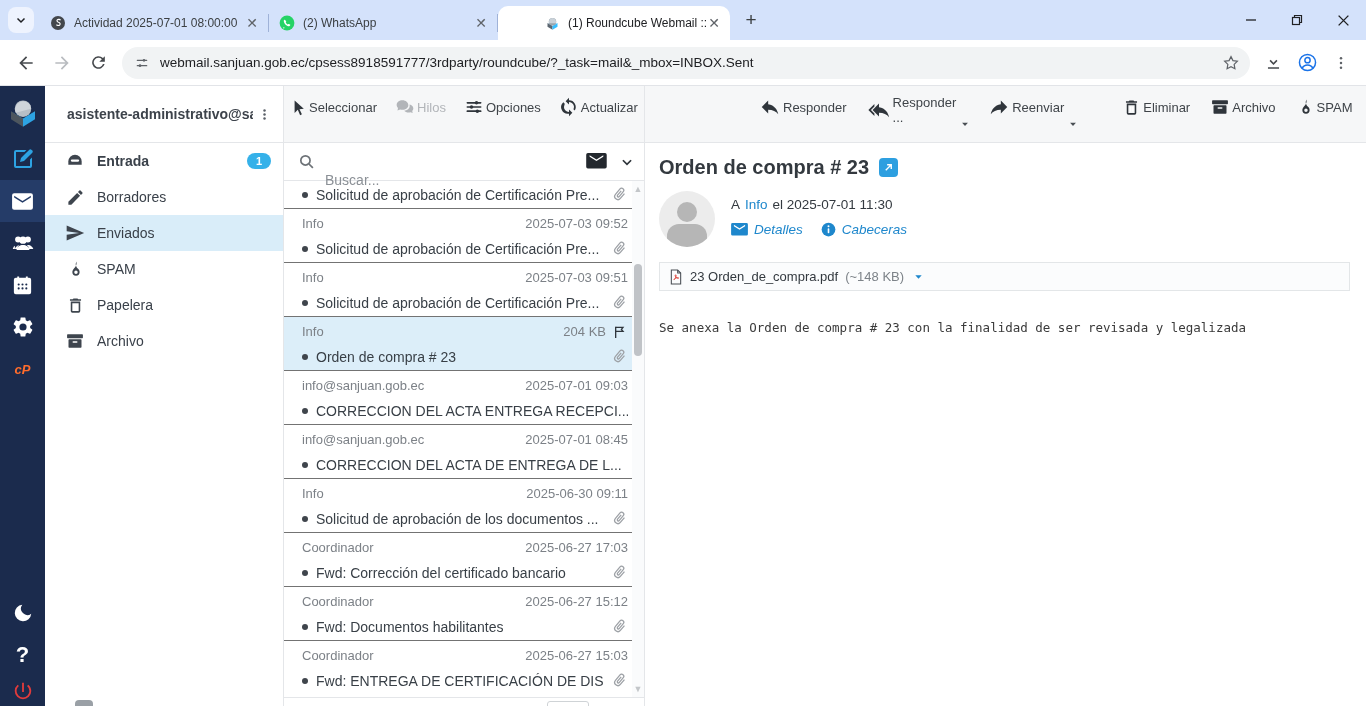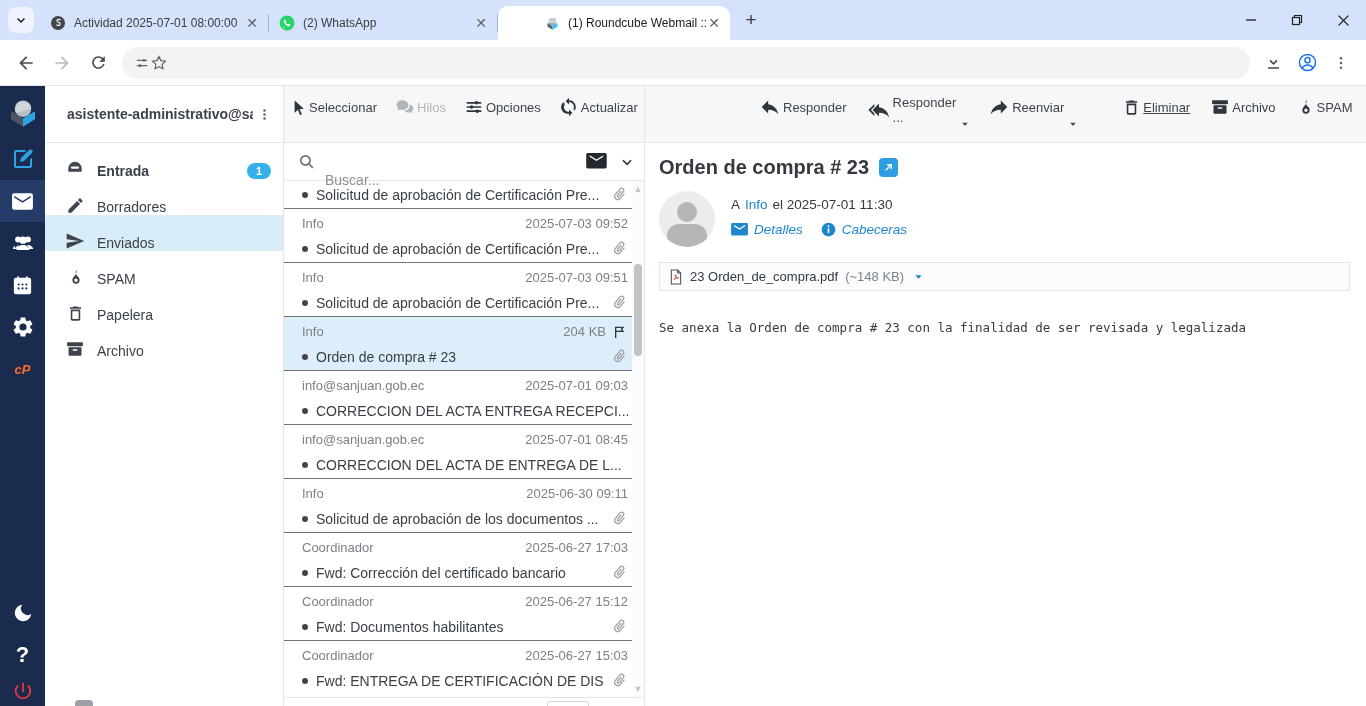--- a/index.html
+++ b/index.html
@@ -33,21 +33,21 @@
   .rail-item { width:45px; height:42px; display:flex; align-items:center; justify-content:center; cursor:pointer; flex:none; }
   .rail-item.logo { height:52px; cursor:default; }
   .rail-item.active { background:#253c68; }
   .rail-spacer { flex:1; }
 
   
   .folders { width:239px; background:#fff; border-right:1px solid #e4e6e9; display:flex; flex-direction:column; flex:none; position:relative; }
   .account { height:57px; border-bottom:1px solid #e4e6e9; display:flex; align-items:center; padding:0 8px 0 22px; }
   .account-name { flex:1; font-size:14px; font-weight:700; color:#3d434b; white-space:nowrap; overflow:hidden; }
   .kebab { width:22px; height:22px; display:flex; align-items:center; justify-content:center; color:#5a6068; cursor:pointer; }
-  .folder { height:36px; display:flex; align-items:flex-end; padding:0 12px 0 20px; cursor:pointer; color:#3a414a; font-size:14px; }
+  .folder { height:36px; display:flex; align-items:center; padding:0 12px 0 20px; cursor:pointer; color:#3a414a; font-size:14px; }
   .folder.selected { background:#d9edf9; }
   .folder .ficon { width:20px; margin-right:12px; display:flex; align-items:center; justify-content:center; color:#3e454e; }
   .folder .flabel { flex:1; white-space:nowrap; overflow:hidden; }
   .folder.unread .flabel { font-weight:700; }
   .badge { background:#35b1e9; color:#fff; font-size:11px; font-weight:700; border-radius:9px; padding:2px 9px; }
   .folders-chip { position:absolute; left:30px; bottom:-6px; width:18px; height:12px; background:#9aa0a6; border-radius:4px; }
 
   
   .list { width:361px; border-right:1px solid #e4e6e9; display:flex; flex-direction:column; flex:none; background:#fff; }
   .list-toolbar { height:57px; background:#f6f7f8; border-bottom:1px solid #e4e6e9; display:flex; align-items:flex-start; justify-content:center; gap:14px; padding-top:7px; flex:none; }
@@ -187,20 +187,21 @@
       <svg width="19" height="19" viewBox="0 0 24 24" fill="#46494d">
           <path d="M17.65 6.35A8 8 0 1 0 19.73 14h-2.08a6 6 0 1 1-1.41-6.24L13 11h7V4l-2.35 2.35z"></path>
         </svg>
     </div>
     <div class="urlbar">
       <svg width="16" height="16" viewBox="0 0 24 24" fill="none" stroke="#5f6368" stroke-width="2" stroke-linecap="round">
           <path d="M5 8h8M17 8h2M5 16h2M11 16h8"></path>
           <circle cx="15" cy="8" r="2" fill="#5f6368" stroke="none"></circle>
           <circle cx="9" cy="16" r="2" fill="#5f6368" stroke="none"></circle>
         </svg>
+      <span class="url">webmail.sanjuan.gob.ec/cpsess8918591777/3rdparty/roundcube/?_task=mail&amp;_mbox=INBOX.Sent</span>
       <svg width="18" height="18" viewBox="0 0 24 24" fill="none" stroke="#5f6368" stroke-width="1.6">
           <path d="M12 3.5l2.6 5.3 5.9.9-4.3 4.1 1 5.8-5.2-2.7-5.2 2.7 1-5.8-4.3-4.1 5.9-.9z"></path>
         </svg>
     </div>
     <div class="chromebtn">
       <svg width="19" height="19" viewBox="0 0 24 24" fill="#46494d">
           <path d="M5 20h14v-2H5v2zm7-18v10.2l3.6-3.6L17 10l-5 5-5-5 1.4-1.4L12 12.2V2z"></path>
         </svg>
     </div>
     <div class="chromebtn">
@@ -587,21 +588,21 @@
                 </svg>
             </span>
             <span>Reenviar</span>
           </div>
           <span class="caret-btn">
             <svg width="10" height="10" viewBox="0 0 24 24" fill="#4a4f55">
                 <path d="M5 9l7 8 7-8z"></path>
               </svg>
           </span>
         </div>
-        <div class="tbtn" style="margin-left:26px;text-decoration:underline;">
+        <div class="tbtn" style="margin-left:26px;">
           <span class="tico">
             <svg width="19" height="19" viewBox="0 0 24 24" fill="#2f353b">
                 <path d="M6 19a2 2 0 0 0 2 2h8a2 2 0 0 0 2-2V7H6v12zM8 9h8v10H8V9zm7.5-5l-1-1h-5l-1 1H5v2h14V4h-3.5z"></path>
                 <path d="M10 11h1.6v6H10zM12.8 11h1.6v6h-1.6z" fill="#fff"></path>
               </svg>
           </span>
           <span>Eliminar</span>
         </div>
         <div class="tbtn">
           <span class="tico">

